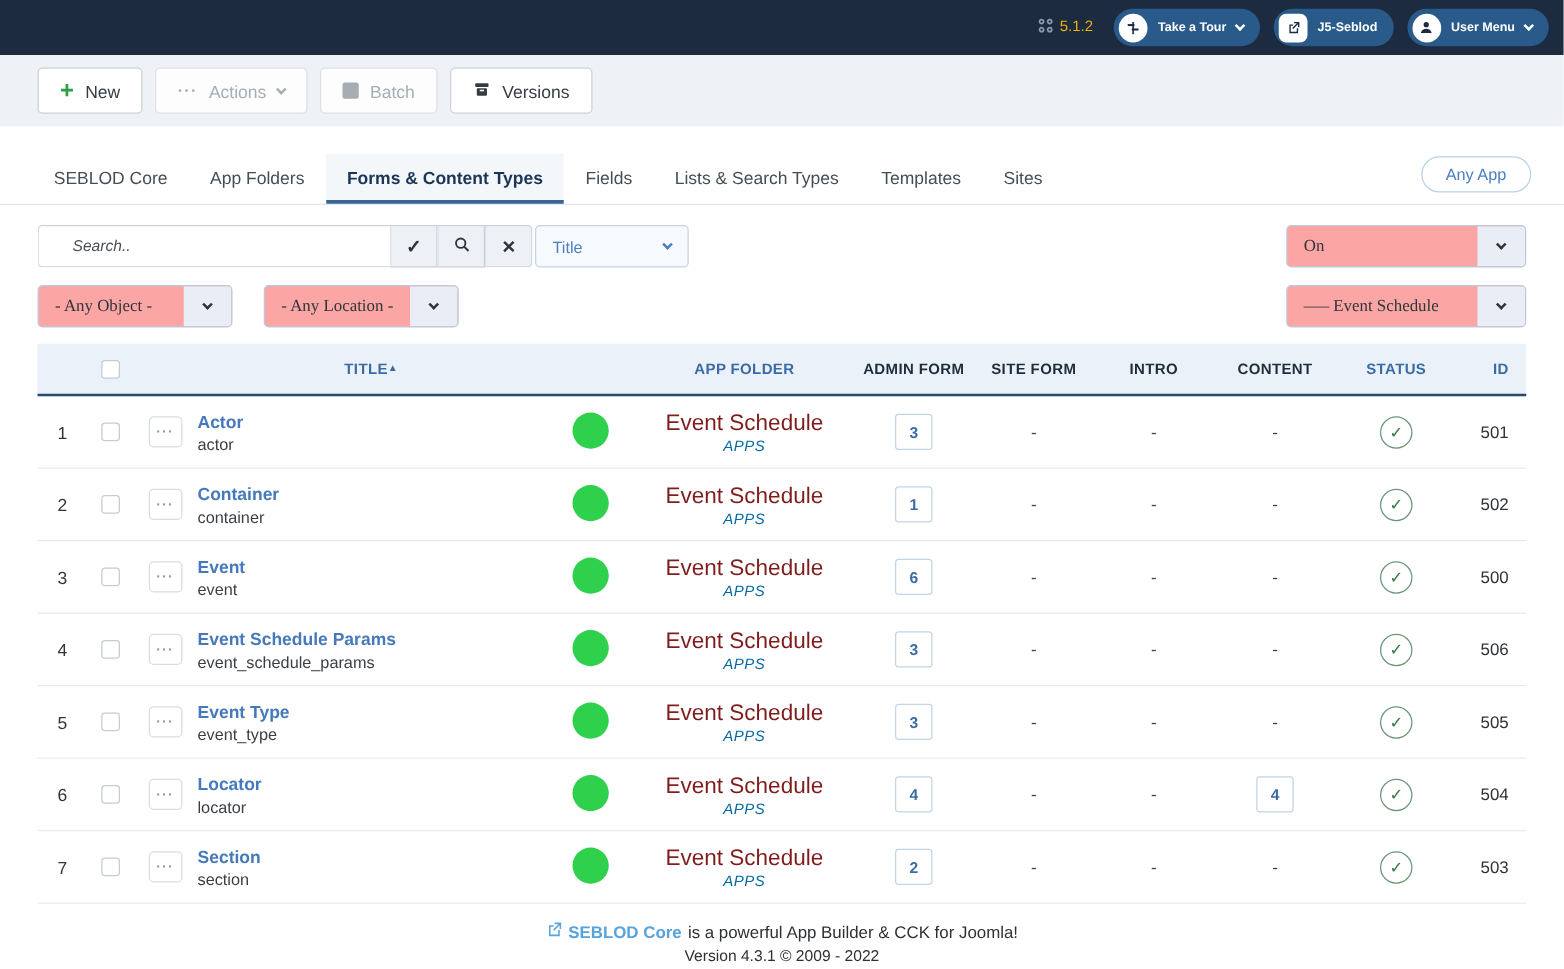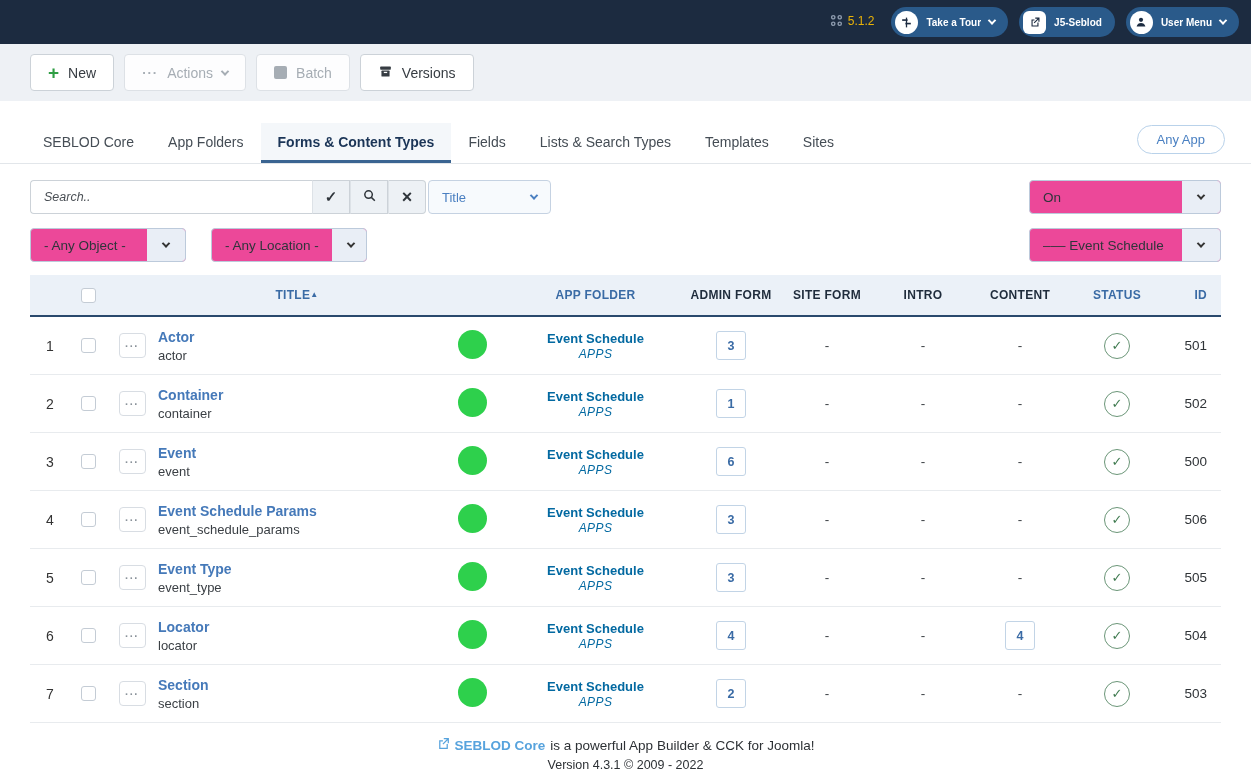--- a/index.html
+++ b/index.html
@@ -32,27 +32,27 @@
   .tab { padding: 11px 17px 13px; font-size: 14px; color: #454d55; cursor: pointer; white-space: nowrap; }
   .tab.active { color: #1b3557; font-weight: bold; background: #f4f7fa; border-bottom: 3px solid #3a6491; padding-bottom: 10px; }
   .anyapp { margin-bottom: 9px; border: 1px solid #b9d2ea; color: #4a80c2; background: #fff; border-radius: 16px; padding: 6px 19px; font-size: 13px; cursor: pointer; font-family: inherit; }
   
   .filters { padding: 0 30px; }
   .frow { display: flex; align-items: center; }
   .frow1 { margin-top: 16px; }
   .frow2 { margin-top: 14px; }
   .spacer { flex: 1; }
   .search-group { display: flex; }
-  .search-input { width: 282px; height: 34px; border: 1px solid #ccd2d8; border-right: none; border-radius: 4px 0 0 4px; padding: 0 13px; font-size: 12.5px; color: #333; font-family: inherit; outline: none; }
+  .search-input { width: 282px; height: 34px; border: 1px solid #ccd2d8; border-right: none; border-radius: 4px 0 0 4px; padding: 0 27px; font-size: 12.5px; color: #333; font-family: inherit; outline: none; }
   .search-input::placeholder { font-style: italic; color: #4a4f55; }
   .sg-btn { width: 38px; height: 34px; border: 1px solid #ccd2d8; border-left-color: #dde2e7; background: #edf1f5; color: #2f353b; font-size: 15px; cursor: pointer; display: flex; align-items: center; justify-content: center; font-family: inherit; font-weight: bold; }
   .sg-btn.last { border-radius: 0 4px 4px 0; }
   .title-select { width: 123px; height: 34px; margin-left: 2px; border: 1px solid #c5d2e2; border-radius: 4px; background: #f7fafd; color: #4a7fc1; font-size: 13px; display: flex; align-items: center; justify-content: space-between; padding: 0 13px; cursor: pointer; }
   .title-select .chev { border-color: #4a7fc1; }
-  .sel { height: 34px; border: 1px solid #bccadb; border-radius: 4px; background: #ec4899; display: flex; align-items: center; font-size: 13.5px; color: #2f353b; overflow: hidden; cursor: pointer; }
+  .sel { height: 34px; border: 1px solid #bccadb; border-radius: 4px; background: #fca5a5; display: flex; align-items: center; font-size: 13.5px; color: #2f353b; overflow: hidden; cursor: pointer; font-family: Liberation Serif, serif; }
   .sel-label { padding: 0 13px; flex: 1; white-space: nowrap; }
   .sel-chevbox { width: 38px; height: 100%; background: #e9eef6; display: flex; align-items: center; justify-content: center; flex: none; }
   .sel-chevbox .chev { border-color: #333; }
   .w192 { width: 192px; } .w190 { width: 156px; margin-right: 25px; }
   
   .table { margin: 13px 30px 0; }
   .grid { display: grid; grid-template-columns: 40px 36px 52px 1fr 72px 175px 96px 96px 96px 98px 96px 56px; align-items: center; }
   .thead { background: #ebf1f8; height: 42px; border-bottom: 2px solid #29496d; }
   .th { text-align: center; font-size: 12px; font-weight: bold; color: #1f2c3c; letter-spacing: .3px; }
   .th.blue { color: #3a6ba5; }
@@ -60,21 +60,21 @@
   .sort-asc { font-size: 8px; vertical-align: 2px; }
   .trow { height: 58px; border-bottom: 1px solid #e8ebee; font-size: 13.5px; }
   .c { text-align: center; }
   input[type="checkbox"] { appearance: none; width: 15px; height: 15px; border: 1px solid #c4ccd5; border-radius: 3px; background: #fff; cursor: pointer; vertical-align: middle; }
   .rownum { color: #333; font-size: 14px; }
   .dots-btn { width: 27px; height: 25px; border: 1px solid #d8dde3; border-radius: 4px; background: #fff; color: #8a929a; font-size: 11px; font-weight: bold; letter-spacing: 1px; cursor: pointer; font-family: inherit; }
   .title-cell { text-align: left; }
   .title-link { color: #4579b9; font-weight: bold; font-size: 14px; text-decoration: none; cursor: pointer; }
   .alias { color: #3a3f44; font-size: 13px; margin-top: 3px; }
   .green-dot { width: 29px; height: 29px; border-radius: 50%; background: #2ed04c; display: inline-block; }
-  .af-link { color: #0369a1; font-weight: bold; font-size: 13px; text-decoration: none; cursor: pointer; }
+  .af-link { color: #7f1d1d; font-weight: normal; font-size: 18px; text-decoration: none; cursor: pointer; }
   .af-group { color: #0369a1; font-size: 12px; margin-top: 1px; letter-spacing: .4px; font-style: italic; }
   .num-box { display: inline-flex; width: 30px; height: 29px; border: 1px solid #c2d4e6; border-radius: 3px; align-items: center; justify-content: center; color: #3a6ba5; font-weight: bold; font-size: 12.5px; background: #fff; cursor: pointer; }
   .dash { color: #3a3f44; }
   .status-check { display: inline-flex; width: 26px; height: 26px; border: 1px solid #6b9678; border-radius: 50%; align-items: center; justify-content: center; color: #3f7a4f; font-size: 13px; cursor: pointer; }
   .id-cell { text-align: right; padding-right: 14px; color: #2f3337; font-size: 13.5px; }
   
   .footer { text-align: center; margin-top: 14px; font-size: 13.5px; color: #2d3135; }
   .footer-link { color: #57a3dd; font-weight: bold; text-decoration: none; cursor: pointer; }
   .footer-line1 { display: inline-flex; align-items: center; gap: 5px; }
   .version-line { font-size: 12.5px; margin-top: 5px; color: #2d3135; }

